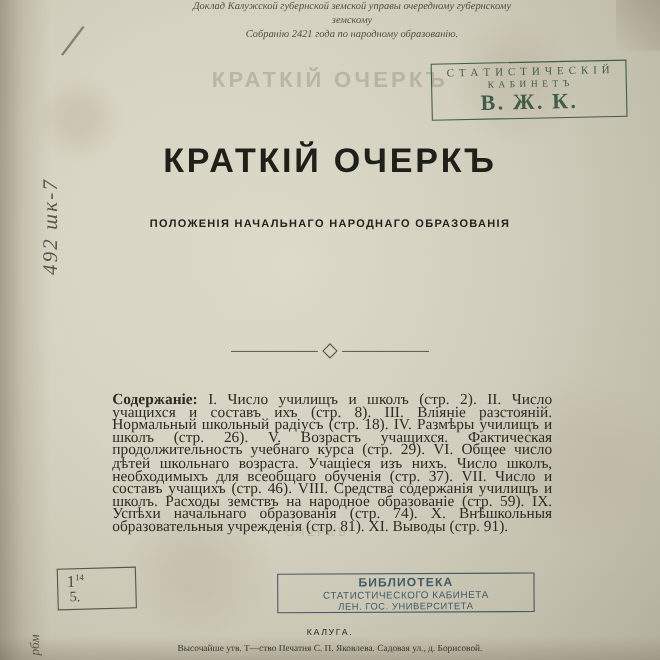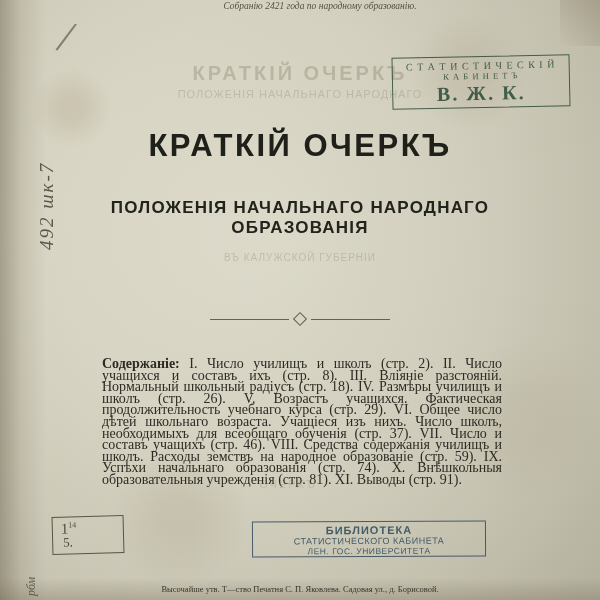--- a/index.html
+++ b/index.html
@@ -229,21 +229,21 @@
     color: #20201b;
   }
   .title-sub1 {
     position: absolute;
     top: 198px;
     left: 50px;
     width: 500px;
     text-align: center;
     font-family: "Liberation Sans", sans-serif;
     font-weight: bold;
-    font-size: 17px;
+    font-size: 10px;
     letter-spacing: 1.2px;
     color: #23231d;
   }
   .title-sub2 {
     position: absolute;
     top: 252px;
     left: 90px;
     width: 420px;
     text-align: center;
     font-family: "Liberation Sans", sans-serif;
@@ -332,25 +332,24 @@
     background: linear-gradient(0deg, rgba(110,100,78,0.30), rgba(0,0,0,0));
     pointer-events: none;
   }
 </style>
 </head>
 <body>
 
 <div id="page">
 
   <div class="ghost-title">КРАТКІЙ ОЧЕРКЪ</div>
-  <div class="ghost-sub">ПОЛОЖЕНІЯ НАЧАЛЬНАГО НАРОДНАГО</div>
-  <div class="ghost-mid">ВЪ КАЛУЖСКОЙ ГУБЕРНІИ</div>
   <div class="ghost-low">ОЧЕРКЪ</div>
 
   <div class="epigraph">
+    <div>Доклад Калужской губернской земской управы очередному губернскому земскому</div>
     <div>Собранію 2421 года по народному образованію.</div>
   </div>
 
   <div class="stamp-stat">
     <div class="l1">С Т А Т И С Т И Ч Е С К І Й</div>
     <div class="l2">К А Б И Н Е Т Ъ</div>
     <div class="l3">В. Ж. К.</div>
   </div>
 
   <div class="hw hw-slash">/</div>
@@ -374,17 +373,18 @@
     <div class="frac"><span>1</span><sup>14</sup></div>
     <div class="frac2">5.</div>
   </div>
 
   <div class="stamp-lib">
     <div class="l1">БИБЛИОТЕКА</div>
     <div class="l2">СТАТИСТИЧЕСКОГО КАБИНЕТА</div>
     <div class="l3">ЛЕН. ГОС. УНИВЕРСИТЕТА</div>
   </div>
 
+  <div class="imprint-city">КАЛУГА.</div>
   <div class="imprint-line">Высочайше утв. Т—ство Печатня С. П. Яковлева. Садовая ул., д. Борисовой.</div>
 
   <div class="corner-dark"></div>
   <div class="bottom-dark"></div>
 </div>
 
 </body></html>

